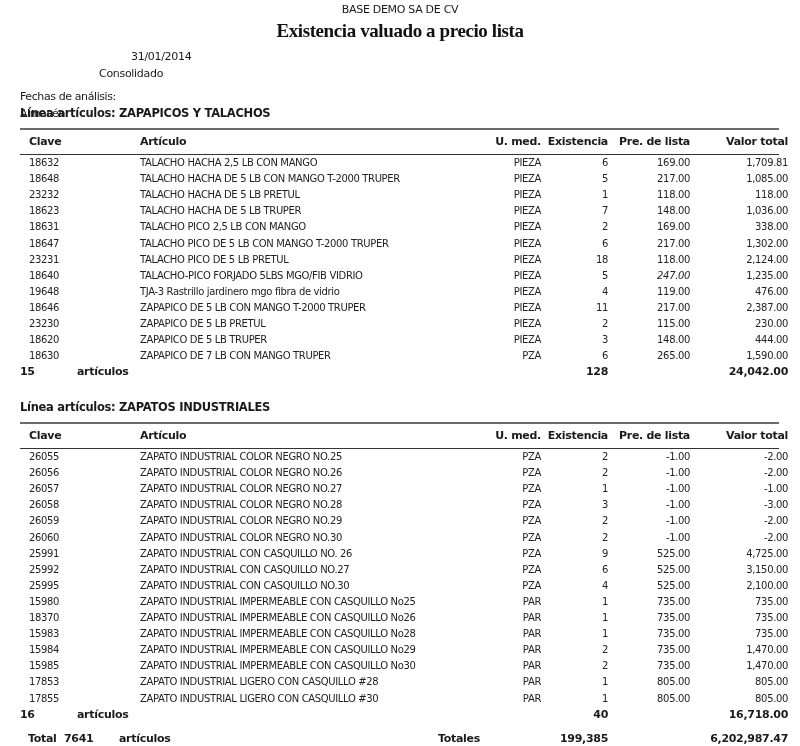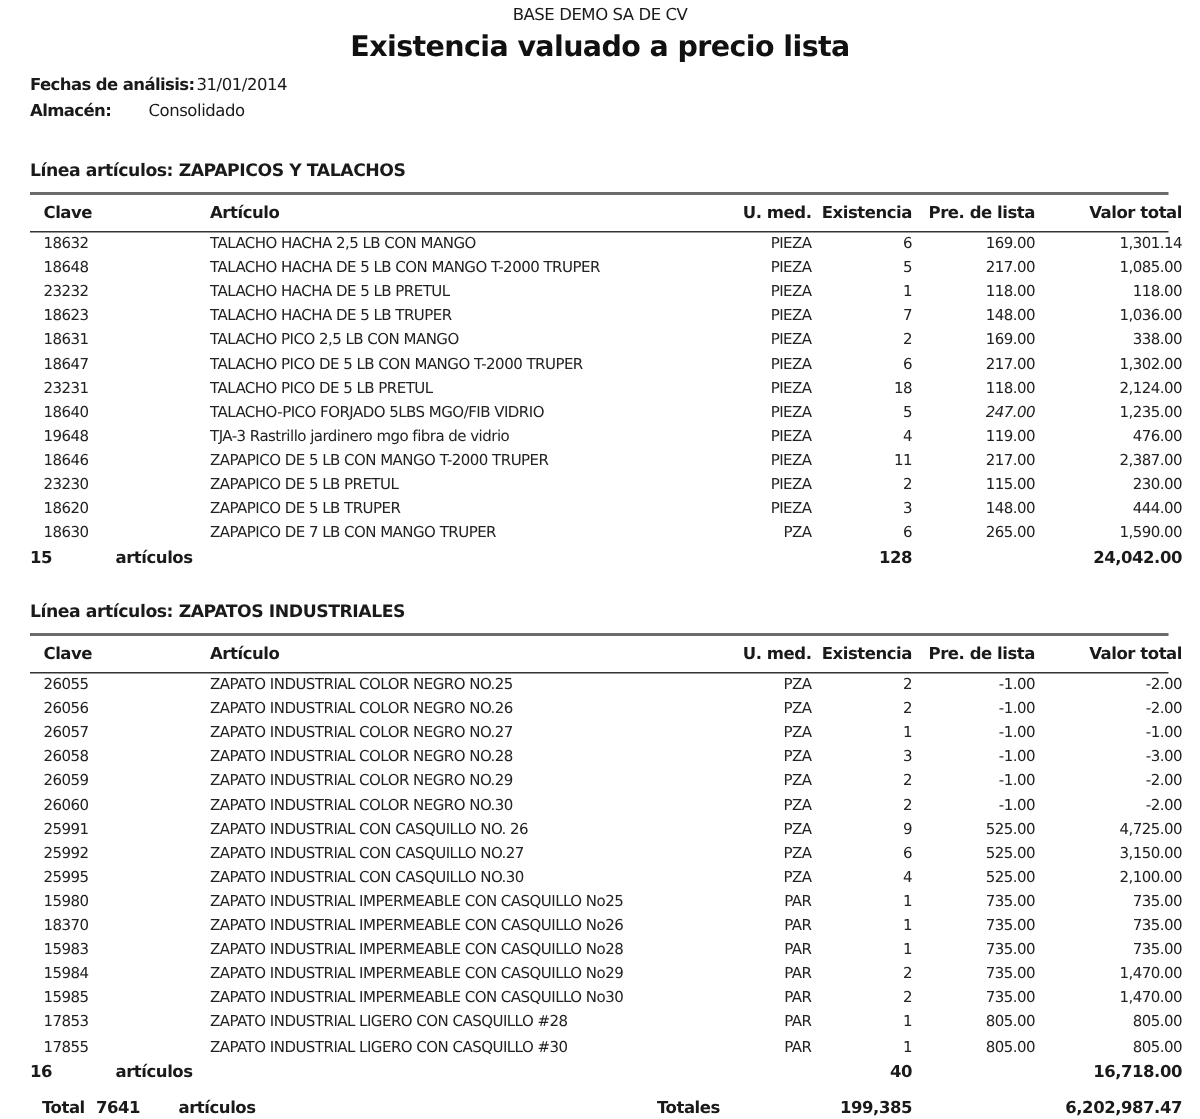--- a/index.html
+++ b/index.html
@@ -1,21 +1,21 @@
 <!DOCTYPE html>
 <html><head>
 <meta charset="utf-8">
 <style>
   html, body { margin:0; padding:0; background:#ffffff; }
   body { width:800px; height:746px; position:relative; overflow:hidden;
          font-family:"DejaVu Sans", "Liberation Sans", sans-serif; color:#1a1a1a; }
   .abs { position:absolute; white-space:nowrap; }
   .company { left:0; width:800px; top:3px; text-align:center; font-size:11px; letter-spacing:-0.3px; }
-  .title { left:0; width:800px; top:20px; text-align:center; font-size:19px; font-weight:bold; letter-spacing:-0.4px; color:#111; }
-  .meta-label { font-size:11px; font-weight:bold; letter-spacing:-0.4px; }
+  .title { left:0; width:800px; top:20px; text-align:center; font-size:19px; font-weight:bold; letter-spacing:-0.4px; color:#111;font-family:Liberation Serif, serif; }
+  .meta-label { font-size:11px; font-weight:normal; letter-spacing:-0.4px;margin-top:40px; }
   .meta-value { font-size:11px; letter-spacing:-0.3px; }
   .section-title { left:20px; font-size:11.5px; font-weight:bold; letter-spacing:-0.3px; }
   .rule-top { left:20px; width:759px; height:2px; background:#6b6b6b; }
   .rule-head { left:20px; width:759px; height:1px; background:#333; }
   .th { font-size:11px; font-weight:bold; letter-spacing:-0.3px; }
   .td { font-size:10px; letter-spacing:-0.35px; color:#222; }
   .r { text-align:right; }
   .col-clave { left:29px; }
   .col-art { left:140px; }
   .col-umed-r { left:470px; width:71px; }
@@ -46,21 +46,21 @@
         <div class="abs th r col-exist-r" style="top: 135px;">Existencia</div>
         <div class="abs th r col-pre-r" style="top: 135px;">Pre. de lista</div>
         <div class="abs th r col-val-r" style="top: 135px;">Valor total</div>
         <div class="abs rule-head" style="top: 154px;"></div>
         <div>
           <div class="abs td col-clave" style="top: 157px;">18632</div>
           <div class="abs td col-art" style="top: 157px;">TALACHO HACHA 2,5 LB CON MANGO</div>
           <div class="abs td r col-umed-r" style="top: 157px;">PIEZA</div>
           <div class="abs td r col-exist-r" style="top: 157px;">6</div>
           <div class="abs td r col-pre-r" style="top: 157px;">169.00</div>
-          <div class="abs td r col-val-r" style="top: 157px;">1,301.14</div>
+          <div class="abs td r col-val-r" style="top: 157px;">1,709.81</div>
         </div>
         <div>
           <div class="abs td col-clave" style="top: 173px;">18648</div>
           <div class="abs td col-art" style="top: 173px;">TALACHO HACHA DE 5 LB CON MANGO T-2000 TRUPER</div>
           <div class="abs td r col-umed-r" style="top: 173px;">PIEZA</div>
           <div class="abs td r col-exist-r" style="top: 173px;">5</div>
           <div class="abs td r col-pre-r" style="top: 173px;">217.00</div>
           <div class="abs td r col-val-r" style="top: 173px;">1,085.00</div>
         </div>
         <div>

